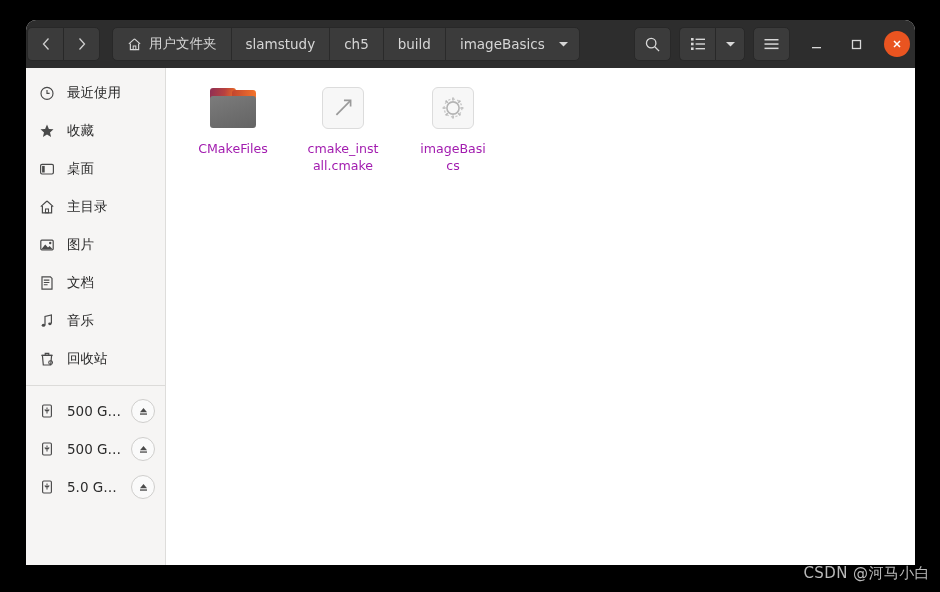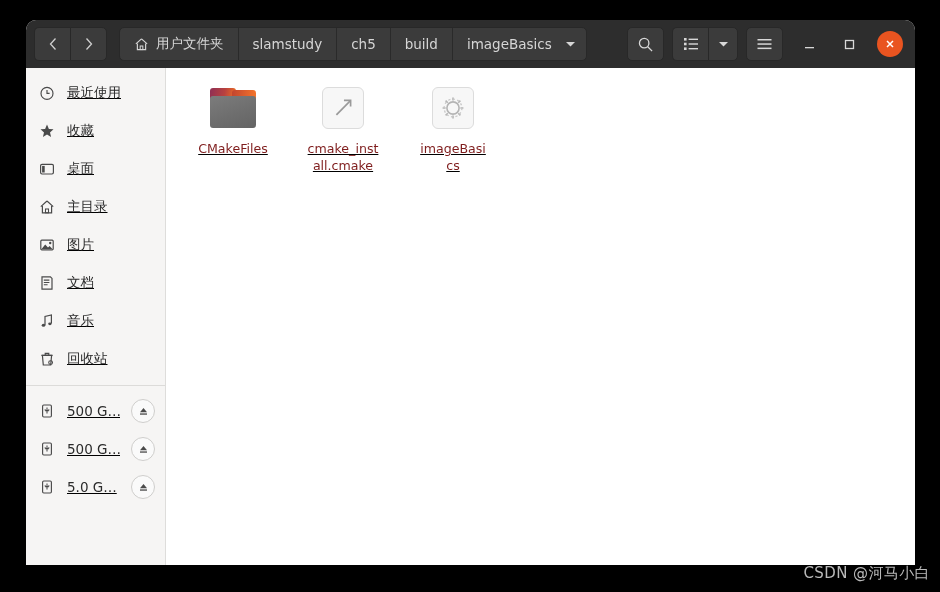--- a/index.html
+++ b/index.html
@@ -32,21 +32,21 @@
     display: flex;
     flex-direction: column;
   }
 
   
   .headerbar {
     height: 48px;
     background: #2d2d2d;
     display: flex;
     align-items: center;
-    padding: 0 8px;
+    padding: 0 1px;
     box-sizing: border-box;
     flex: none;
   }
 
   .navgroup {
     display: flex;
     margin-right: 12px;
   }
   .navbtn {
     width: 35px;
@@ -128,21 +128,20 @@
     justify-content: center;
     margin-left: 14px;
     margin-right: 4px;
   }
 
   
   .body {
     flex: 1;
     display: flex;
     min-height: 0;
-    text-decoration: underline;
   }
 
   .sidebar {
     width: 140px;
     background: #f6f5f4;
     border-right: 1px solid #dedddb;
     box-sizing: border-box;
     padding-top: 6px;
     flex: none;
     overflow: hidden;
@@ -209,21 +208,21 @@
   .file-ico {
     width: 48px;
     height: 48px;
     display: flex;
     align-items: center;
     justify-content: center;
     margin-bottom: 8px;
   }
   .file-name {
     font-size: 12.6px;
-    color: #7f1d1d;
+    color: #a21caf;
     text-align: center;
     line-height: 17px;
     width: 72px;
     word-break: break-all;
   }
 
   .folder {
     width: 46px;
     height: 40px;
     position: relative;

